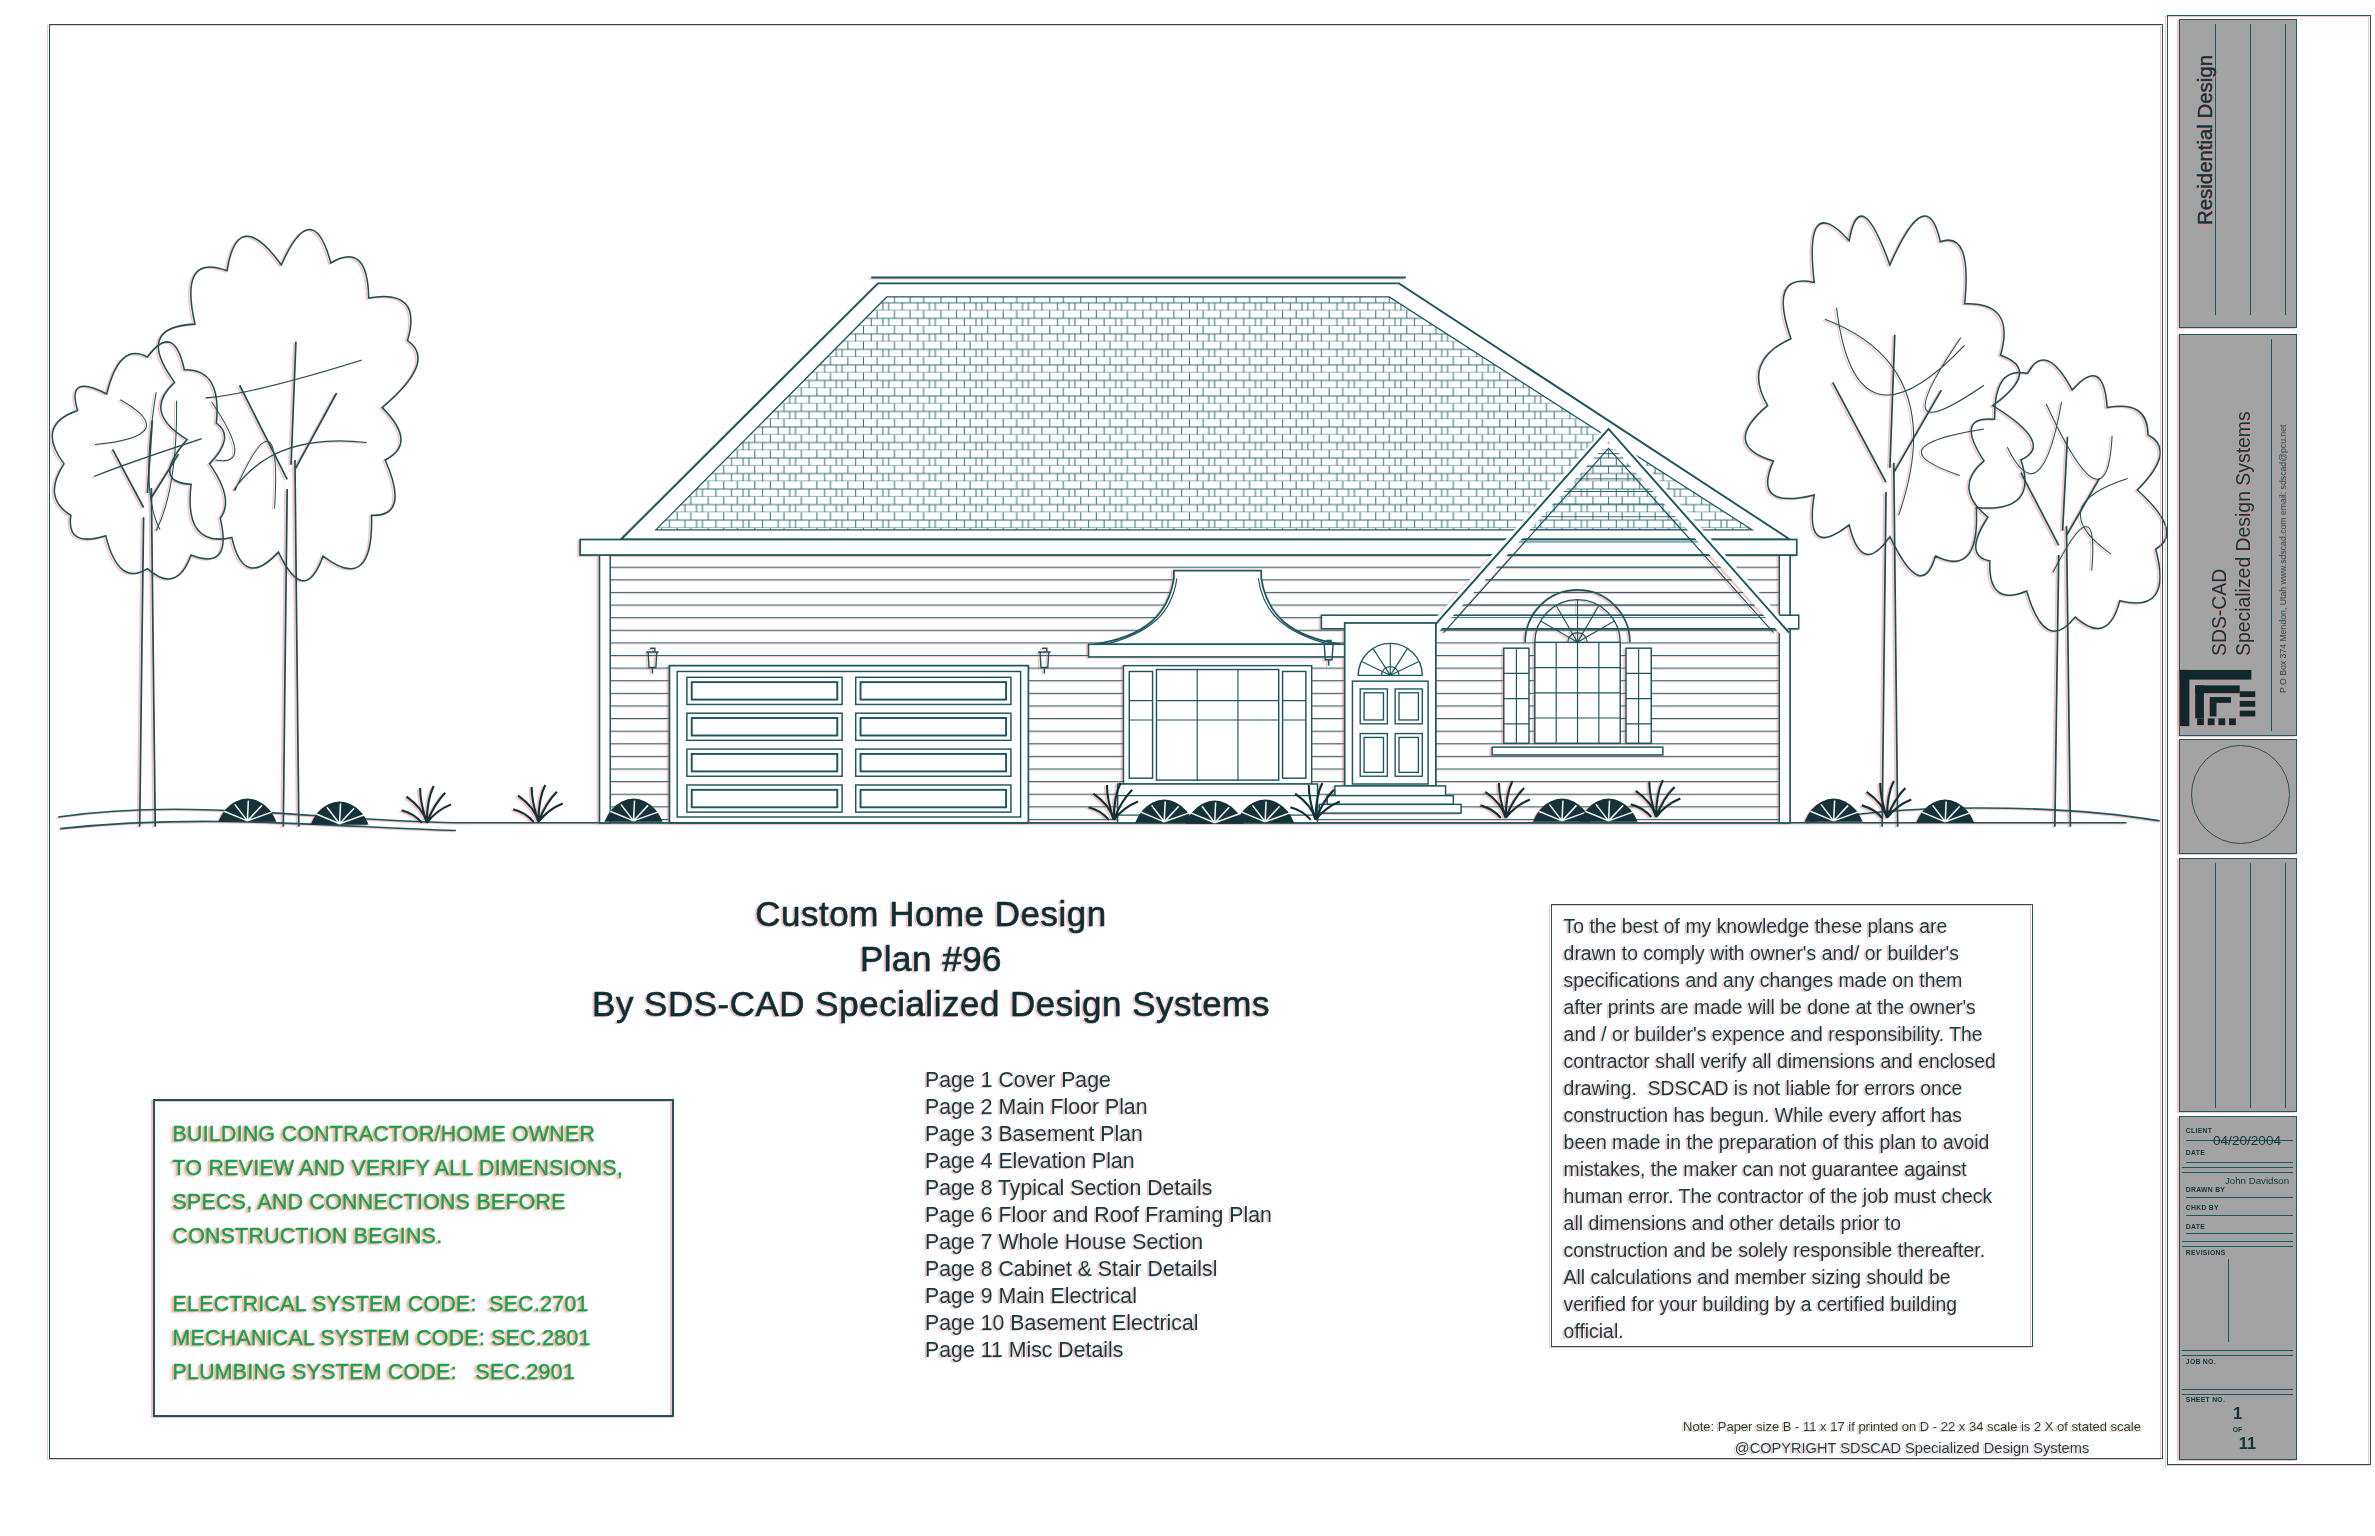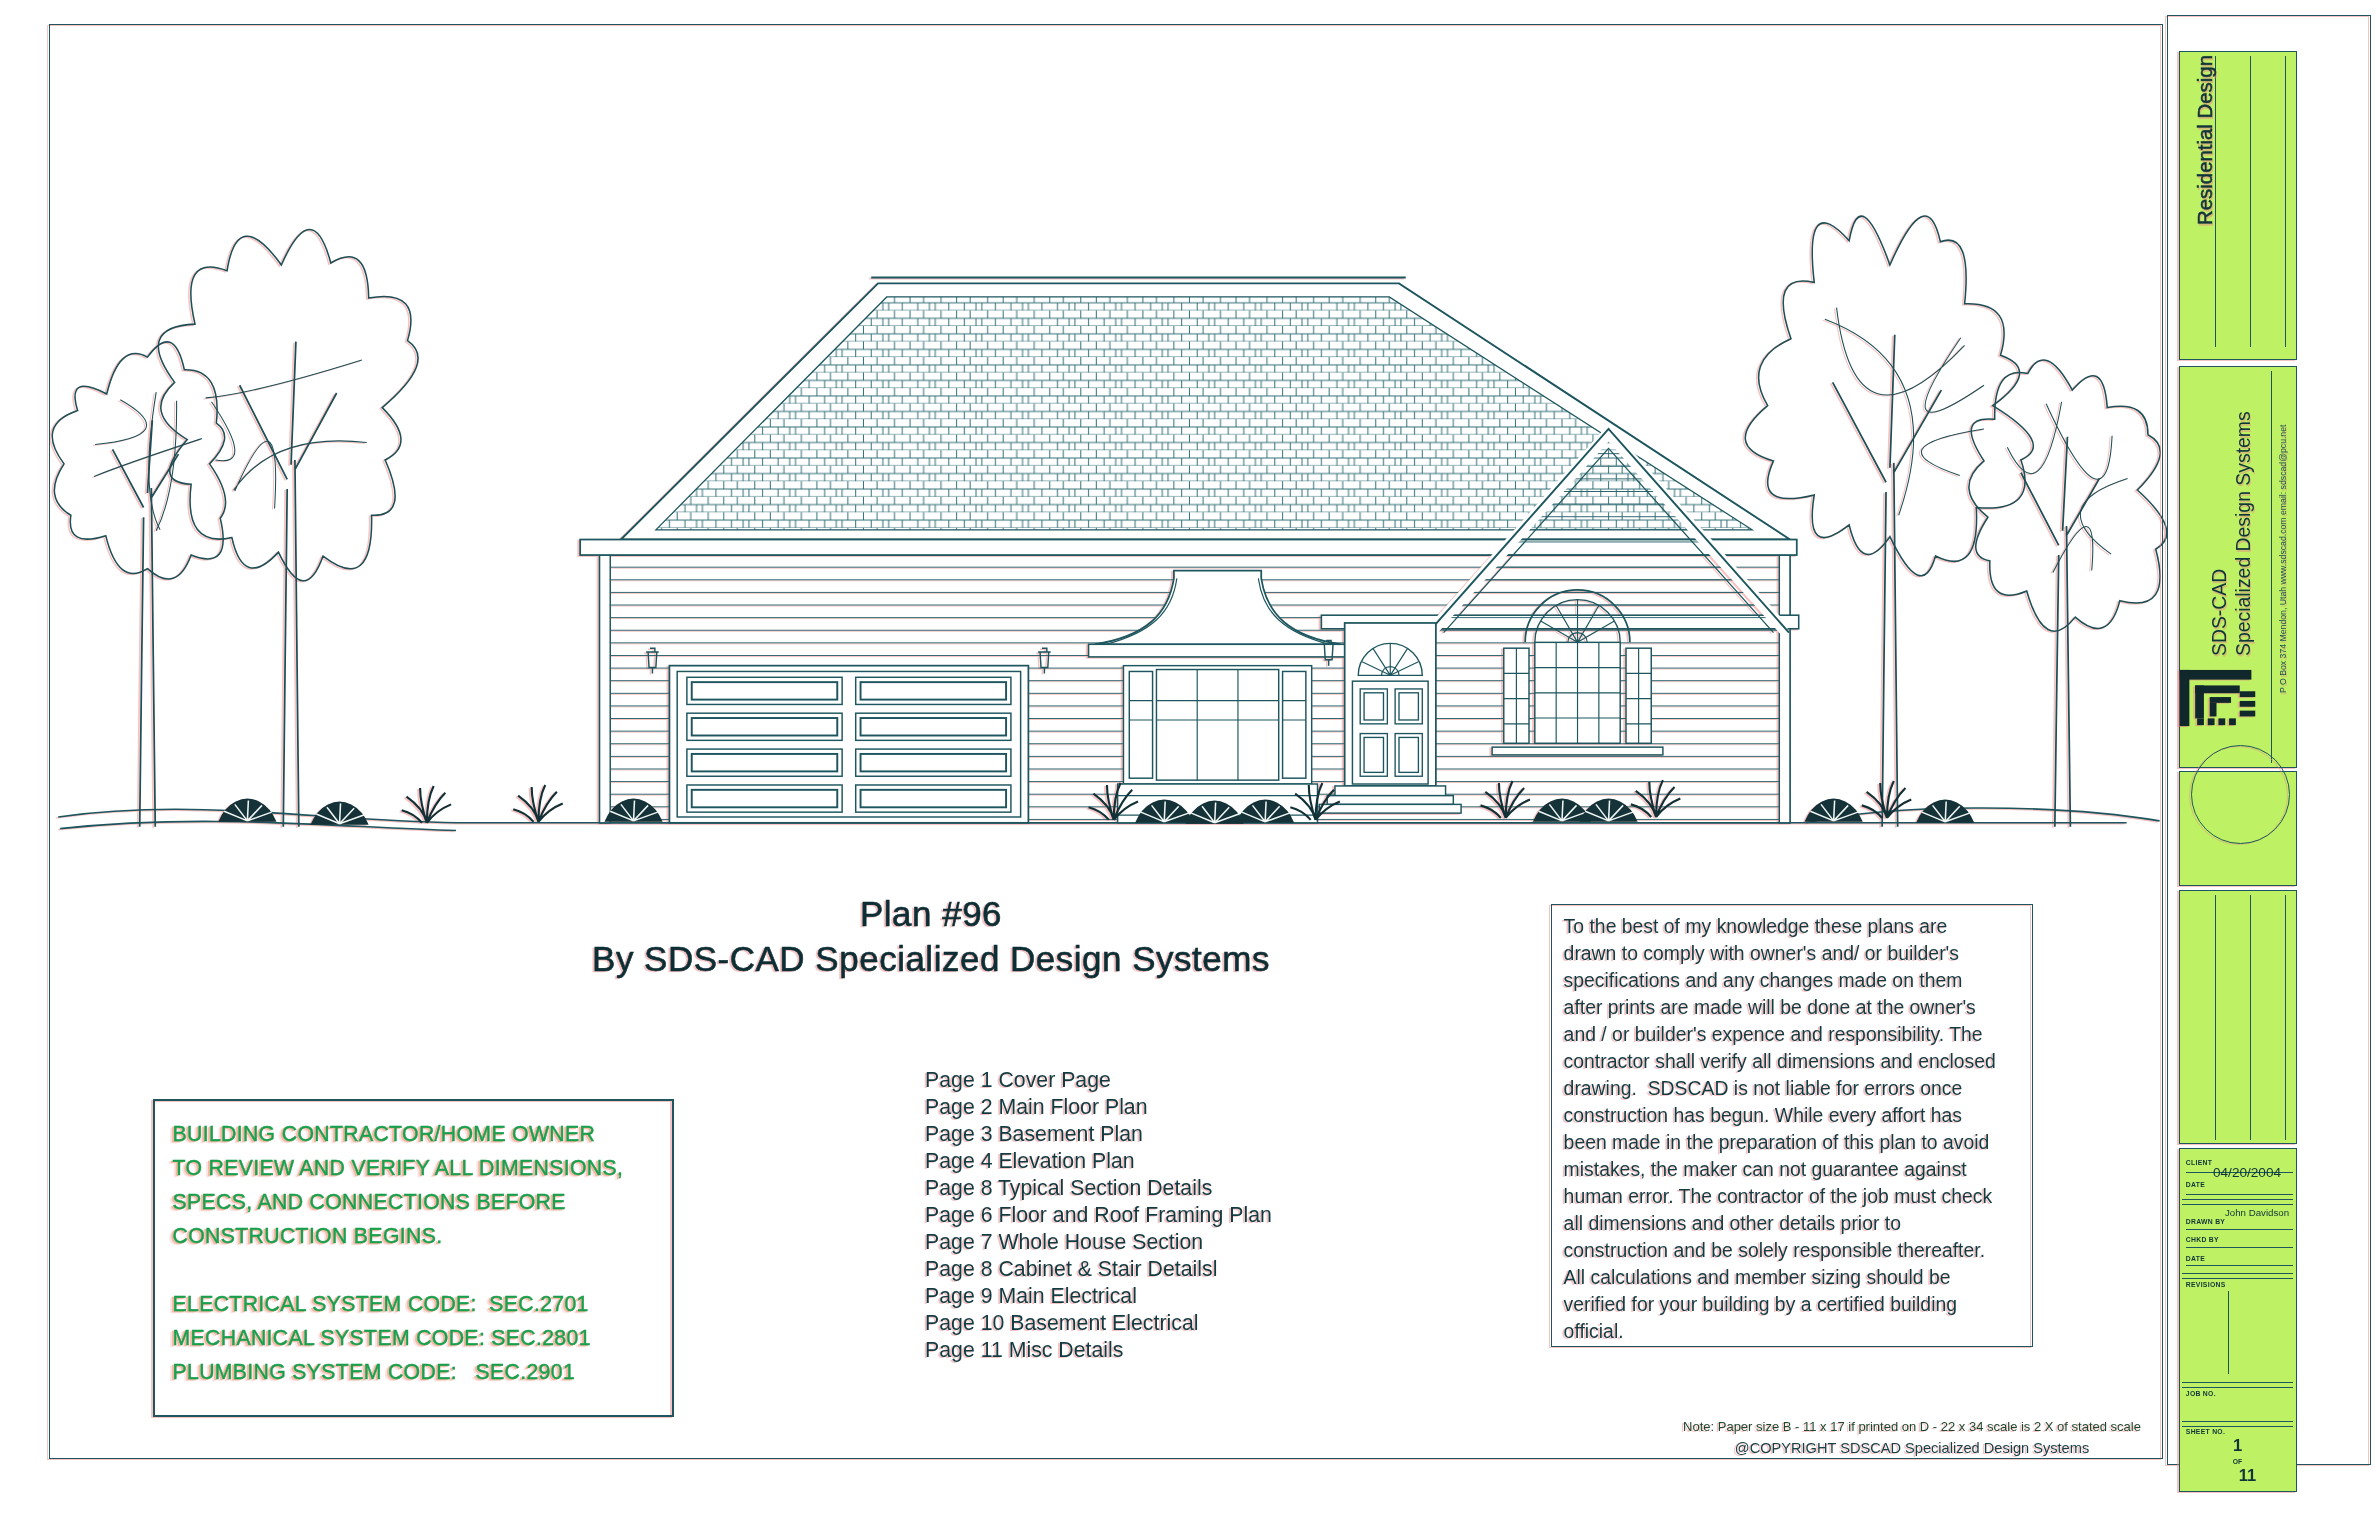--- a/index.html
+++ b/index.html
@@ -24,21 +24,21 @@
 
   .disclaimer-box{left:1551px;top:904px;width:482px;height:443px;border:1.9px solid var(--line);box-sizing:border-box;}
   .disclaimer-text{left:11.6px;top:7.8px;position:absolute;font-size:19.4px;line-height:27px;
     color:#123c43;white-space:pre;}
 
   .note-1{left:1650px;top:1419px;width:524px;text-align:center;font-size:13px;color:#1c4930;}
   .note-2{left:1650px;top:1440px;width:524px;text-align:center;font-size:14.6px;color:#16424a;}
 
   
   .strip-outer{left:2167px;top:14.6px;width:202px;height:1448px;border:1px solid var(--line);}
-  .tb-box{border:1.9px solid var(--line);box-sizing:border-box;background:#bef264;margin-top:32px;}
+  .tb-box{border:1.9px solid var(--line);box-sizing:border-box;background:#a3a3a3;}
   .tb-a{left:2179px;top:19.4px;width:118px;height:309px;}
   .tb-b{left:2179px;top:334px;width:118px;height:402px;border-width:1.5px;}
   .tb-c{left:2179px;top:739px;width:118px;height:115px;border-width:1.5px;}
   .tb-d{left:2179px;top:858px;width:118px;height:254px;border-width:1.5px;}
   .tb-e{left:2179px;top:1116px;width:118px;height:344px;border-width:1.5px;}
   .vline{position:absolute;width:0;border-left:1.2px solid var(--line);}
   .hline{position:absolute;height:0;border-top:1.2px solid var(--line);}
   .dline{position:absolute;height:3.9px;border-top:1.5px solid var(--line);border-bottom:1.5px solid var(--line);}
   .vtext{position:absolute;transform:rotate(-90deg);transform-origin:0 0;white-space:nowrap;color:#11343b;}
   .vt-discipline{left:2195px;top:225px;font-size:20.4px;line-height:21.3px;-webkit-text-stroke:0.5px #11343b;}
@@ -192,20 +192,21 @@
       <use href="#grass" x="1707" y="842"></use>
     <use href="#bush" x="1890" y="845"></use>
       <use href="#grass" x="1945" y="843"></use>
     <use href="#bush" x="2005" y="846"></use>
   </g>
 </svg>
 
 <div class="abs sheet-border ghost"></div>
 
 <div class="abs cover-title ghost">
+  <div>Custom Home Design</div>
   <div>Plan #96</div>
   <div>By SDS-CAD Specialized Design Systems</div>
 </div>
 
 <div class="abs page-list ghost">
   <div>Page 1 Cover Page</div>
   <div>Page 2 Main Floor Plan</div>
   <div>Page 3 Basement Plan</div>
   <div>Page 4 Elevation Plan</div>
   <div>Page 8 Typical Section Details</div>

